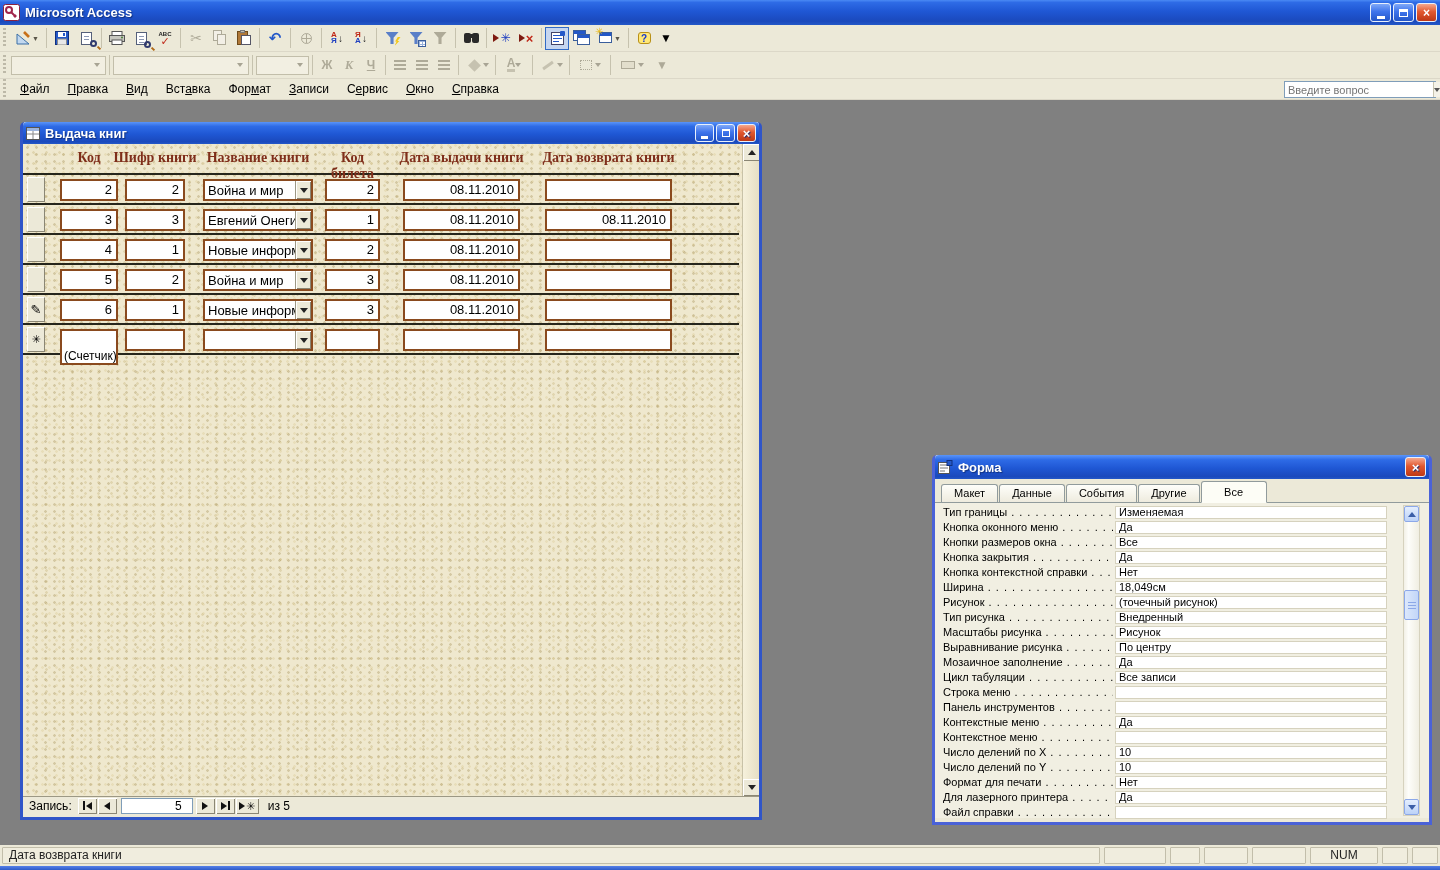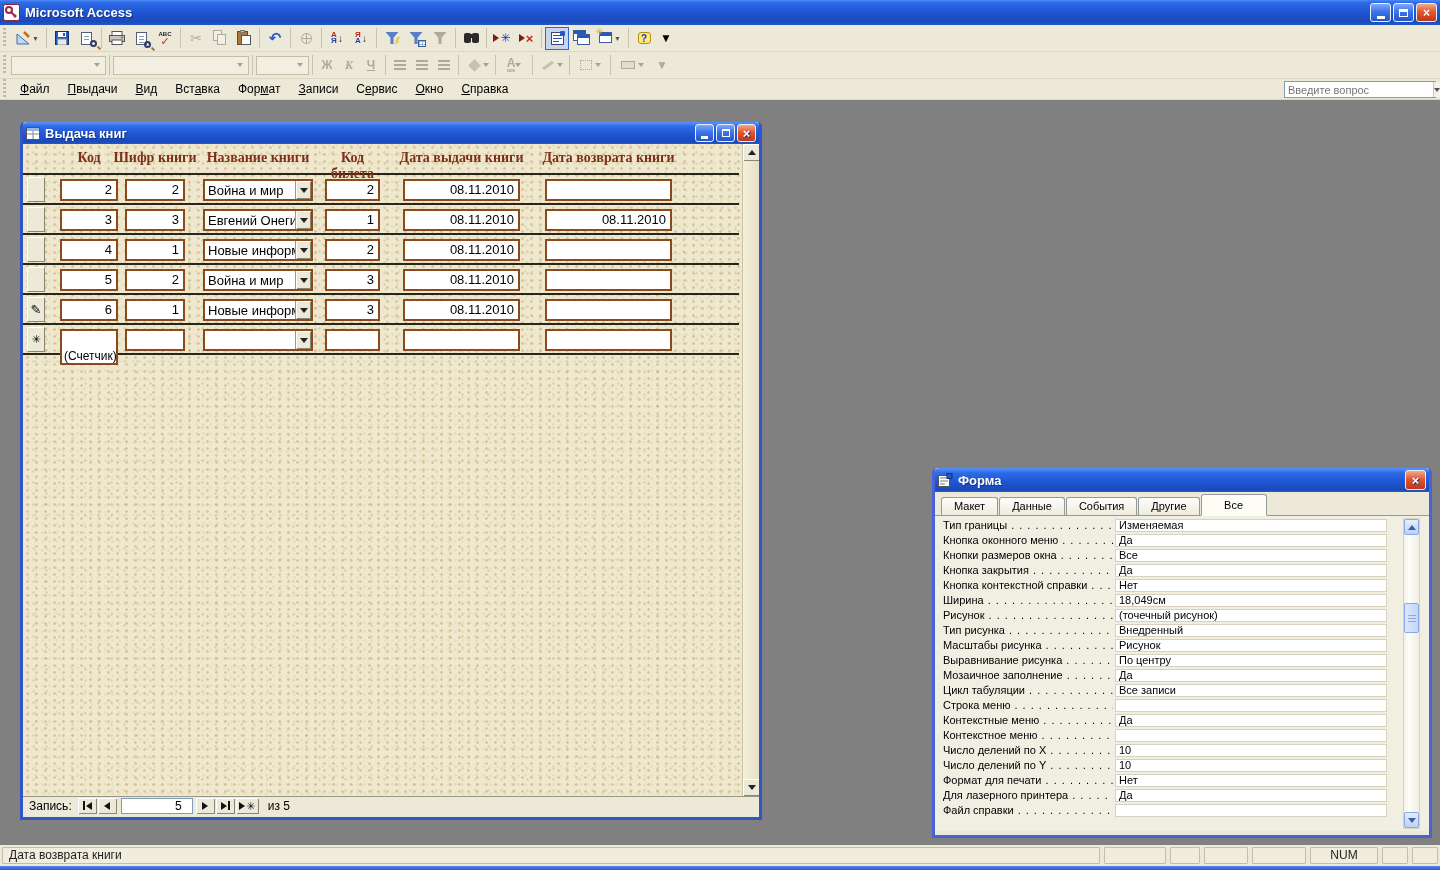--- a/index.html
+++ b/index.html
@@ -104,21 +104,21 @@
     box-shadow:inset 1px 1px 0 #FFF, inset -1px -1px 0 #8A8674; display:flex; align-items:center; justify-content:center; }
   #fnav { position:absolute; left:0; bottom:0; width:736px; height:18px; background:#ECE9D8; border-top:1px solid #9C9884; display:flex; align-items:center; font-size:12px; }
   #fnav .lbl { margin:0 6px 0 6px; }
   .navbtn { width:19px; height:16px; margin-right:1px; background:#ECE9D8; box-shadow:inset 1px 1px 0 #FFF, inset -1px -1px 0 #8A8674;
     display:flex; align-items:center; justify-content:center; gap:1px; }
   .navbar2 { width:2px; height:9px; background:#111; }
   #navcur { width:72px; height:16px; border:1px solid #7F9DB9; margin:0 3px; font-size:12px; text-align:right; padding-right:10px; font-family:"Liberation Sans",sans-serif; }
   .navast { color:#111; font-size:11px; line-height:10px; }
 
   
-  #propwin { left:932px; top:368px; width:500px; height:370px; border-color:#4A62D8; }
+  #propwin { left:932px; top:355px; width:500px; height:370px; border-color:#4A62D8; }
   #propwin .xptitle { height:24px; }
   #proptabs { position:relative; height:24px; background:#ECE9D8; border-bottom:1px solid #919B9C; padding-left:6px; display:flex; align-items:flex-end; }
   .tab { height:18px; padding:2px 12px 0; font-size:11px; border:1px solid #919B9C; border-bottom:0; border-radius:3px 3px 0 0;
     background:linear-gradient(180deg,#FEFEFA,#EEEBDE); margin-right:1px; }
   .tab.active { height:22px; padding-top:4px; background:#FDFDF6; position:relative; z-index:2; border-bottom:1px solid #FDFDF6; margin-bottom:-1px; font-size:11px; width:66px; text-align:center; }
   #propgrid { position:relative; height:315px; background:#F1EFE2; padding-top:2px; }
   .prow { position:relative; height:15px; line-height:15px; font-size:11px; }
   .plabel { position:absolute; left:8px; width:170px; overflow:hidden; white-space:nowrap; color:#000; }
   .plabel::after { content:" . . . . . . . . . . . . . . . . . . . . . . . . . . . . ."; letter-spacing:1px; }
   .pval { position:absolute; left:180px; width:272px; height:13px; top:1px; background:#fff; border:1px solid #D6D2BE; line-height:11px; padding:0 3px; white-space:nowrap; overflow:hidden; }
@@ -429,21 +429,21 @@
   <div class="fmtbtn" style="width:36px;">
     <div style="width:14px;height:8px;border:1px solid #AEAA98;background:#E2DECC;"></div>
     <div class="tri-dn-s" style="margin-left:3px;"></div>
   </div>
   <span class="caret dis" style="margin-left:6px;">▼</span>
 </div>
 
 <div id="menubar" class="toolbar">
   <div class="grip"></div>
   <div class="menu-item"><span></span><u>Ф</u><span>айл</span></div>
-  <div class="menu-item"><span></span><u>П</u><span>выдачи</span></div>
+  <div class="menu-item"><span></span><u>П</u><span>равка</span></div>
   <div class="menu-item"><span></span><u>В</u><span>ид</span></div>
   <div class="menu-item"><span>Вст</span><u>а</u><span>вка</span></div>
   <div class="menu-item"><span>Фор</span><u>м</u><span>ат</span></div>
   <div class="menu-item"><span></span><u>З</u><span>аписи</span></div>
   <div class="menu-item"><span>С</span><u>е</u><span>рвис</span></div>
   <div class="menu-item"><span></span><u>О</u><span>кно</span></div>
   <div class="menu-item"><span></span><u>С</u><span>правка</span></div>
   <div id="askbox">
     <input placeholder="Введите вопрос" style="">
     <div class="dd">
@@ -684,20 +684,24 @@
         </div>
       <div class="prow">
           <span class="plabel">Цикл табуляции</span>
           <div class="pval">Все записи</div>
         </div>
       <div class="prow">
           <span class="plabel">Строка меню</span>
           <div class="pval"></div>
         </div>
       <div class="prow">
+          <span class="plabel">Панель инструментов</span>
+          <div class="pval"></div>
+        </div>
+      <div class="prow">
           <span class="plabel">Контекстные меню</span>
           <div class="pval">Да</div>
         </div>
       <div class="prow">
           <span class="plabel">Контекстное меню</span>
           <div class="pval"></div>
         </div>
       <div class="prow">
           <span class="plabel">Число делений по X</span>
           <div class="pval">10</div>

